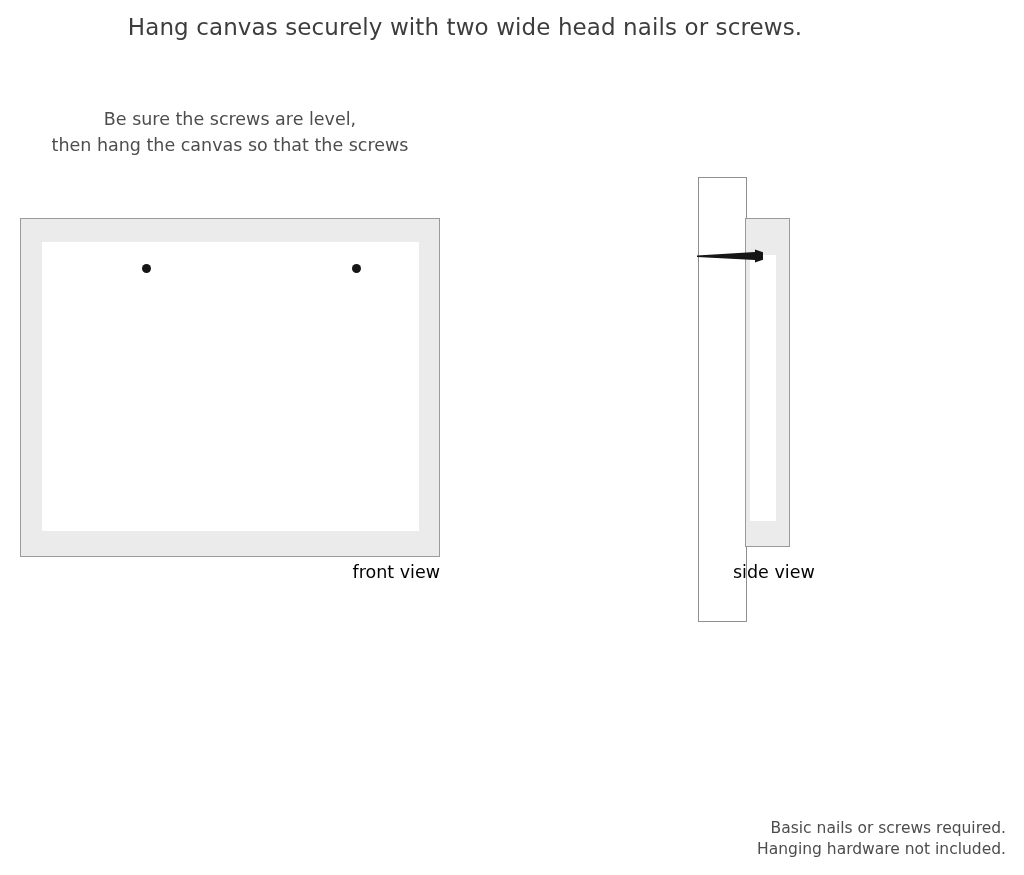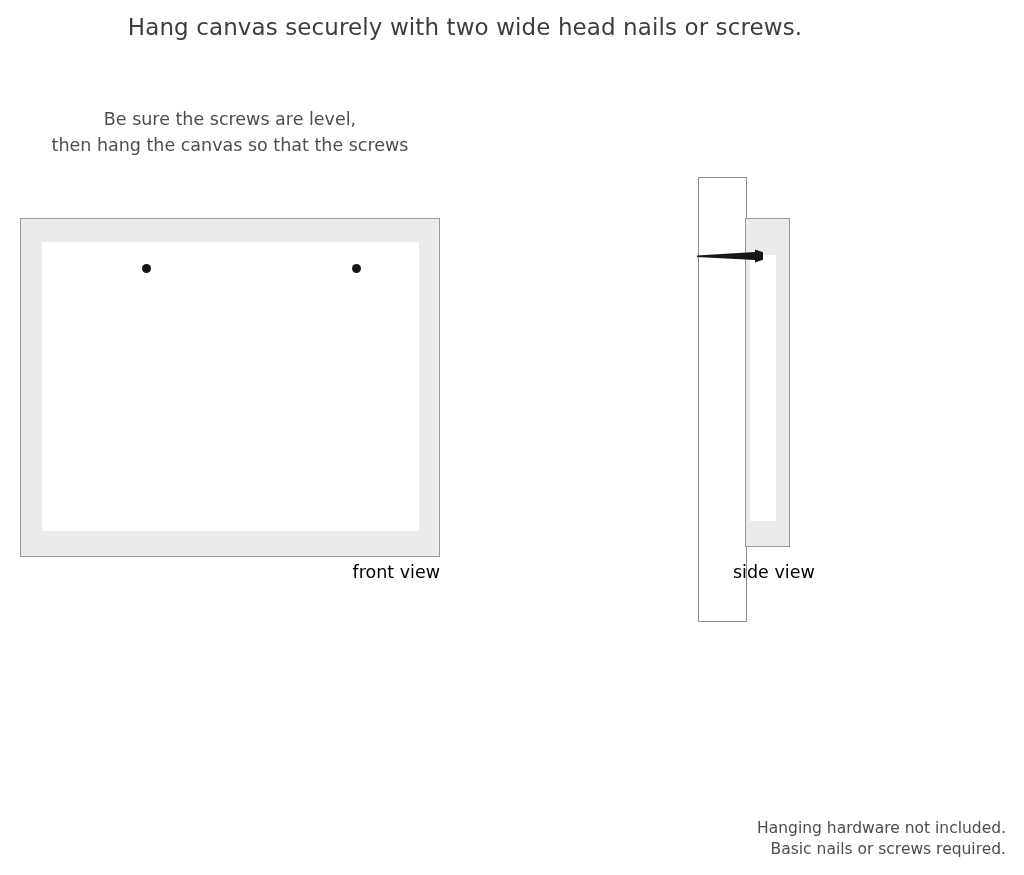--- a/index.html
+++ b/index.html
@@ -201,15 +201,15 @@
 
       <polygon points="0,7.4 58,4.0 58,12.0 0,9.0" fill="#161616"></polygon>
 
       <polygon points="58,1.6 66,4.3 66,11.7 58,14.4" fill="#161616"></polygon>
     </svg>
   </div>
 </div>
 <div class="view-label label-side">side view</div>
 
 <div class="footer">
+  <span class="line">Basic nails or screws required.</span>
   <span class="line">Hanging hardware not included.</span>
-  <span class="line">Basic nails or screws required.</span>
 </div>
 
 </body></html>

